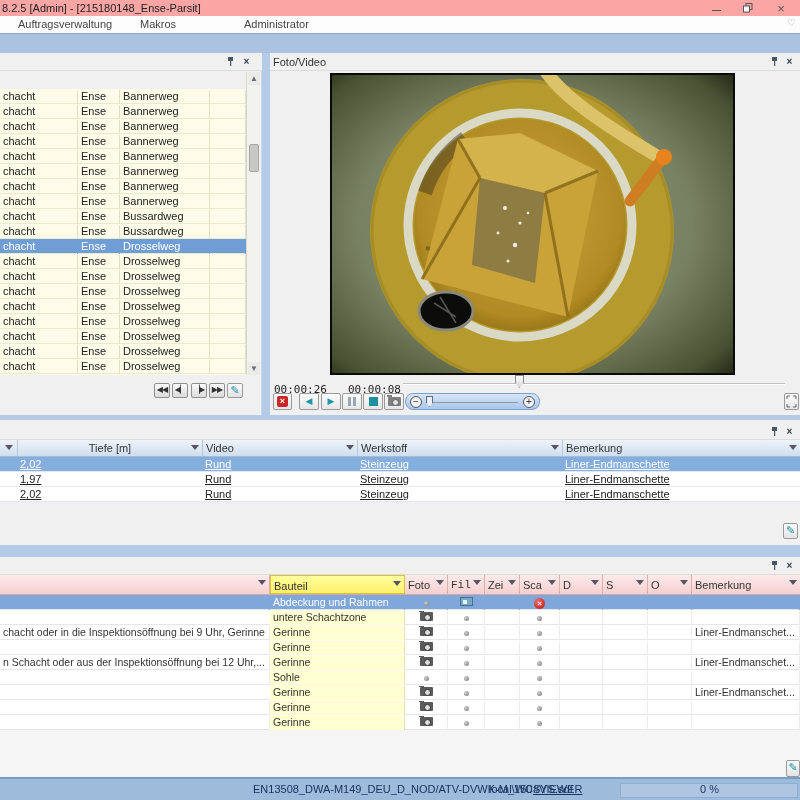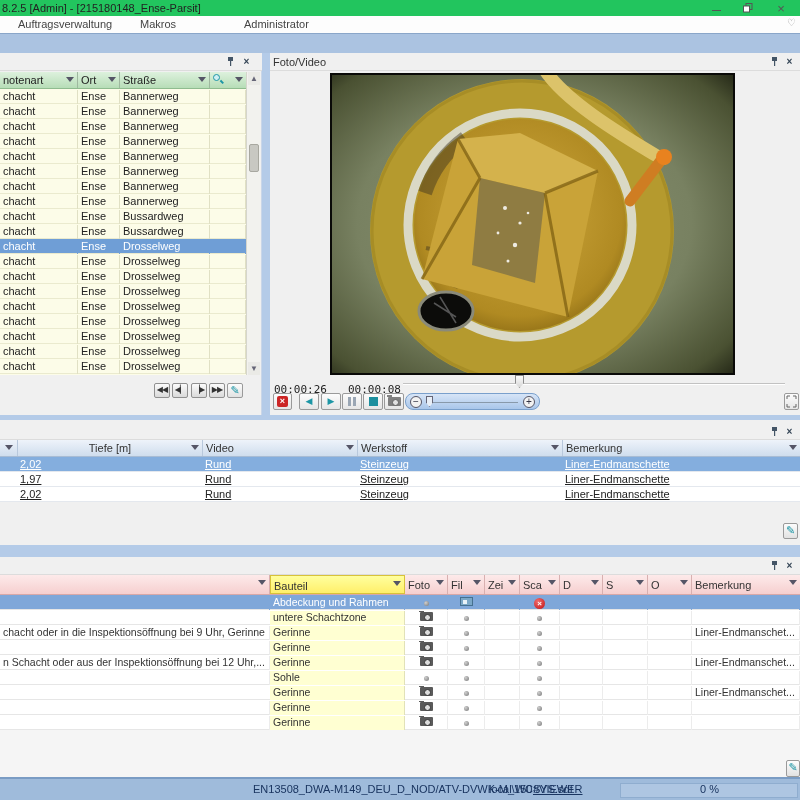--- a/index.html
+++ b/index.html
@@ -1,21 +1,21 @@
 <!DOCTYPE html>
 <html><head>
 <meta charset="utf-8">
 <style>
   * { margin:0; padding:0; box-sizing:border-box; }
   html,body { width:800px; height:800px; }
   body { font-family:"Liberation Sans", sans-serif; font-size:11px; color:#222; background:#fff; position:relative; overflow:hidden; }
   .abs { position:absolute; }
 
   
-  .titlebar { left:0; top:0; width:800px; height:16px; background:#22c55e; }
+  .titlebar { left:0; top:0; width:800px; height:16px; background:#fca5a5; }
   .title-text { left:2px; top:2px; font-size:11px; color:#222; }
   .winbtn { top:3px; width:22px; height:12px; text-align:center; color:#555; cursor:default; }
   .ico-min { display:inline-block; width:9px; height:1px; background:#555; margin-bottom:2px; }
   .ico-close { font-size:13px; line-height:10px; color:#555; }
   .menubar { left:0; top:16px; width:800px; height:17px; background:#fdfdfd; }
   .menu-item { top:2px; color:#444; font-size:11px; }
   .heart { right:4px; top:1px; color:#999; font-size:10px; }
   .blueband { left:0; top:33px; width:800px; height:20px; background:#abc3e1; border-top:1px solid #8aa6c9; }
 
   
@@ -124,26 +124,20 @@
 
 <div class="abs left-panel">
   <div class="abs lp-title panel-title">
     <span class="pin-ico" style="right:26px;">
         <svg width="7" height="9" viewBox="0 0 7 9">
           <rect x="1" y="0" width="5" height="4" fill="#456"></rect>
           <rect x="3" y="4" width="1.2" height="5" fill="#456"></rect>
         </svg>
       </span>
     <span class="x-ico" style="right:10px;">×</span>
-  </div>
-  <div class="abs lt-header">
-    <div class="hdrcell" style="left:0;width:78px;"><span>notenart</span><i class="filter-tri"></i></div>
-    <div class="hdrcell" style="left:78px;width:42px;"><span>Ort</span><i class="filter-tri"></i></div>
-    <div class="hdrcell" style="left:120px;width:90px;"><span>Straße</span><i class="filter-tri"></i></div>
-    <div class="hdrcell" style="left:210px;width:36px;border-right:none;"><span class="mag-ico"><i></i><b></b></span><i class="filter-tri"></i></div>
   </div>
   <div class="abs lt-rows" id="left-rows">
       <div class="lt-row">
         <span class="c" style="left: 0px; width: 78px;">chacht</span>
         <span class="c" style="left: 78px; width: 42px;">Ense</span>
         <span class="c" style="left: 120px; width: 90px;">Bannerweg</span>
         <span class="c" style="left: 210px; width: 36px;"></span>
       </div>
       <div class="lt-row">
         <span class="c" style="left: 0px; width: 78px;">chacht</span>
@@ -397,21 +391,21 @@
           <rect x="1" y="0" width="5" height="4" fill="#456"></rect>
           <rect x="3" y="4" width="1.2" height="5" fill="#456"></rect>
         </svg>
       </span>
     <span class="x-ico" style="right:5px;">×</span>
   </div>
   <div class="abs bot-header" id="bot-header">
       <div class="hdrcell" style="left: 0px; width: 270px;"><span></span><i class="filter-tri"></i></div>
       <div class="hdrcell bauteil-h" style="left: 270px; width: 135px;"><span>Bauteil</span><i class="filter-tri"></i></div>
       <div class="hdrcell" style="left: 405px; width: 43px;"><span>Foto</span><i class="filter-tri"></i></div>
-      <div class="hdrcell" style="left: 448px; width: 37px;"><span>Fil</span><i class="filter-tri"></i></div>
+      <div class="hdrcell" style="left: 448px; width: 37px; font-family: Liberation Mono, monospace;"><span>Fil</span><i class="filter-tri"></i></div>
       <div class="hdrcell" style="left: 485px; width: 35px;"><span>Zei</span><i class="filter-tri"></i></div>
       <div class="hdrcell" style="left: 520px; width: 40px;"><span>Sca</span><i class="filter-tri"></i></div>
       <div class="hdrcell" style="left: 560px; width: 43px;"><span>D</span><i class="filter-tri"></i></div>
       <div class="hdrcell" style="left: 603px; width: 45px;"><span>S</span><i class="filter-tri"></i></div>
       <div class="hdrcell" style="left: 648px; width: 44px;"><span>O</span><i class="filter-tri"></i></div>
       <div class="hdrcell" style="left: 692px; width: 108px; border-right: none;"><span>Bemerkung</span><i class="filter-tri"></i></div>
     </div>
   <div class="abs" id="bot-rows" style="left:0;top:38px;width:800px;">
       <div class="bot-row sel" style="position: relative;">
         <span class="c" style="left: 0px; width: 270px;"></span>

